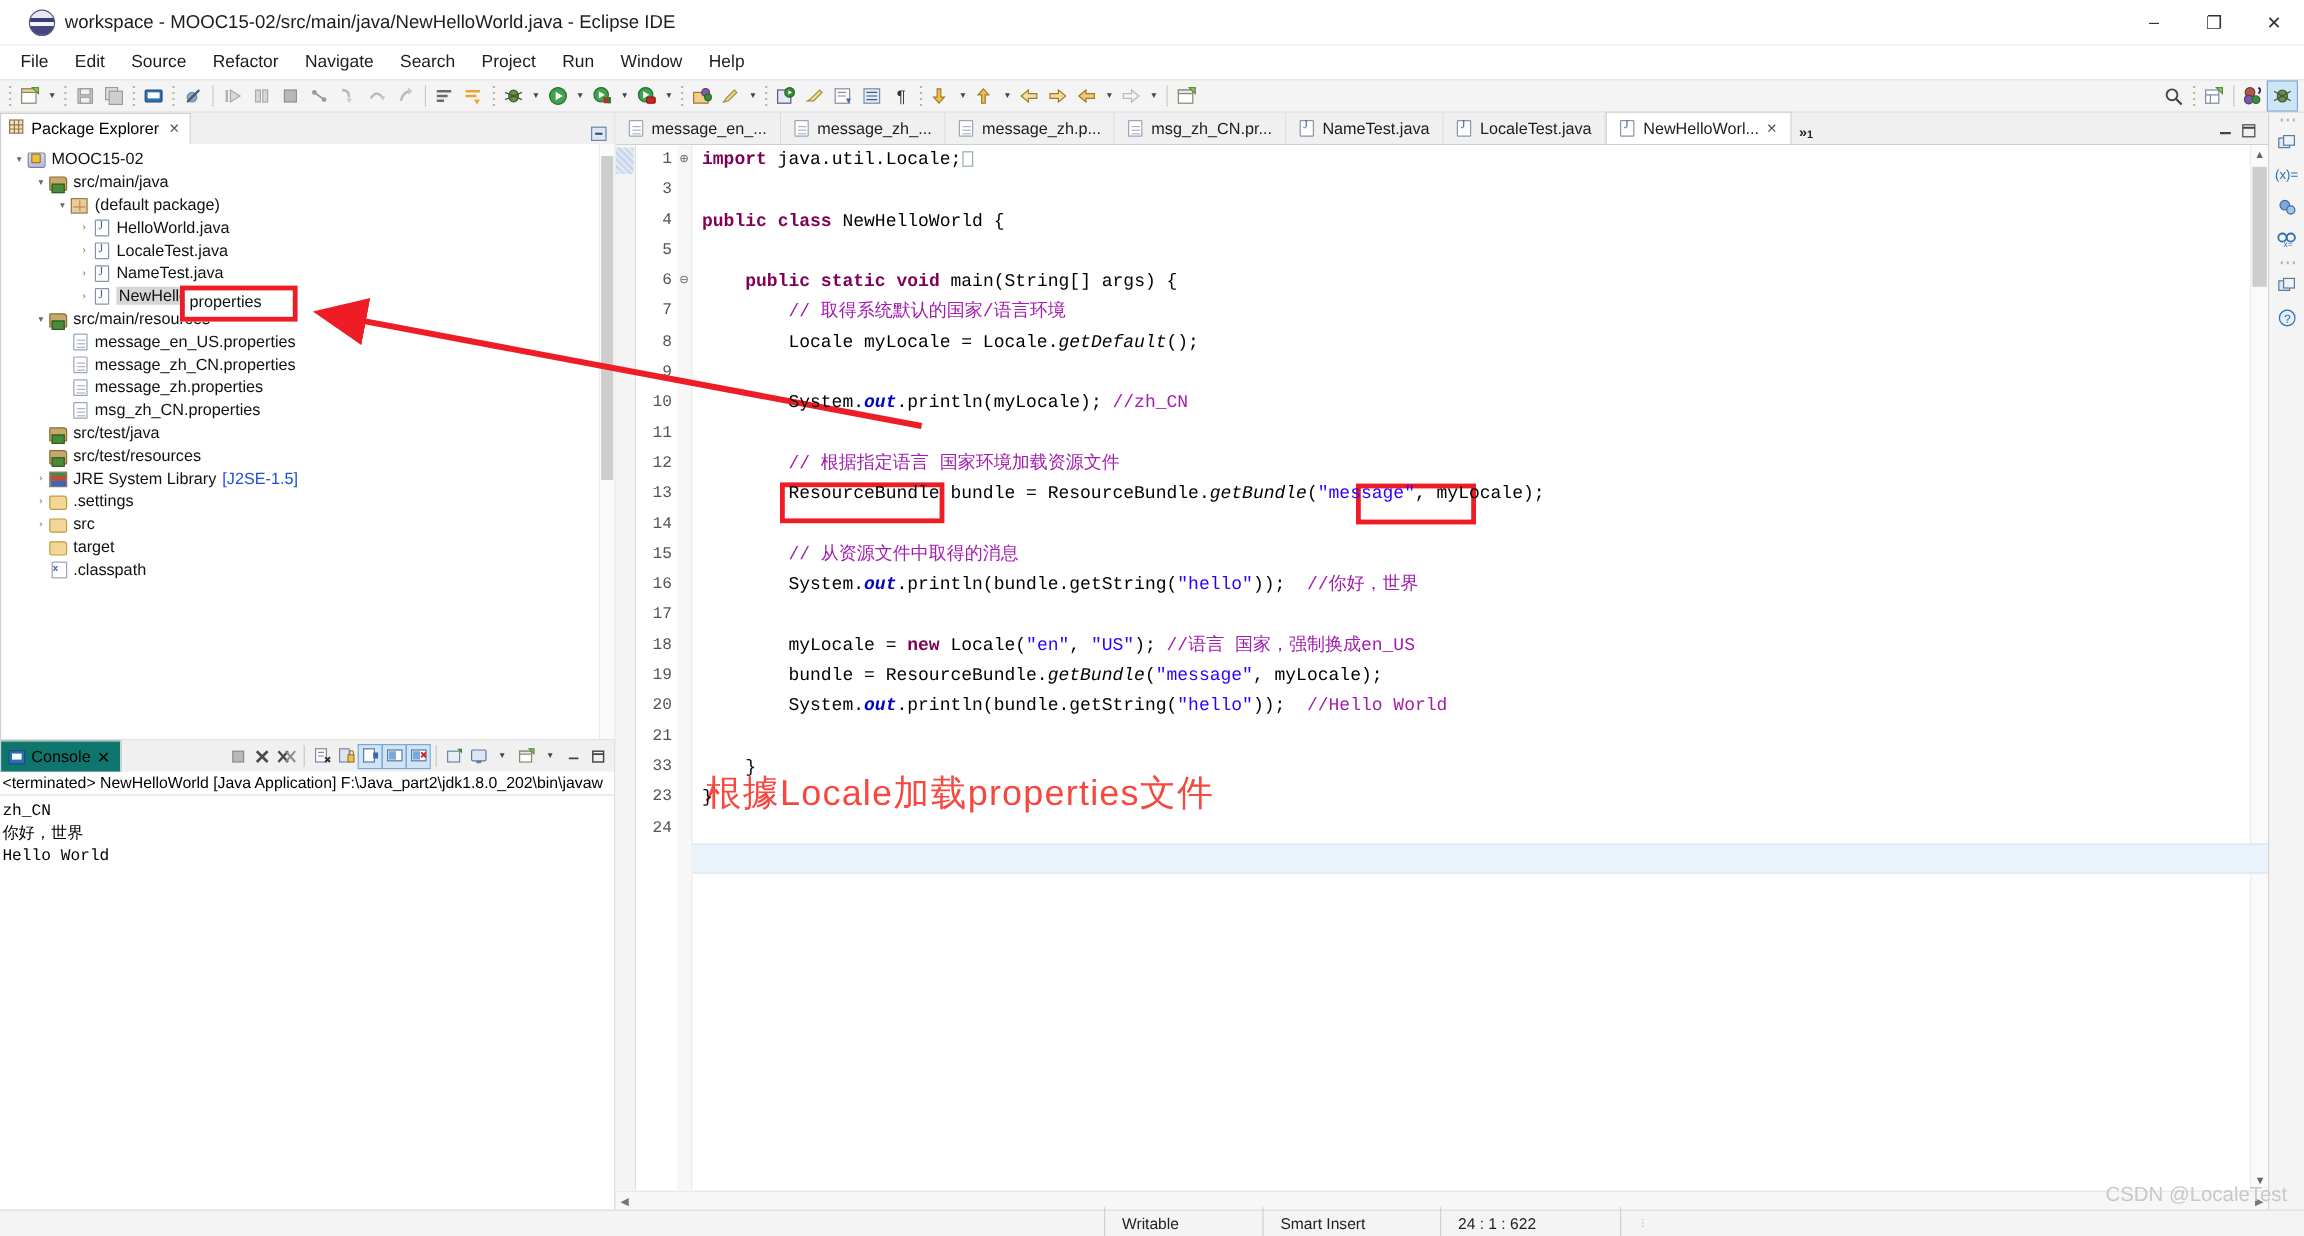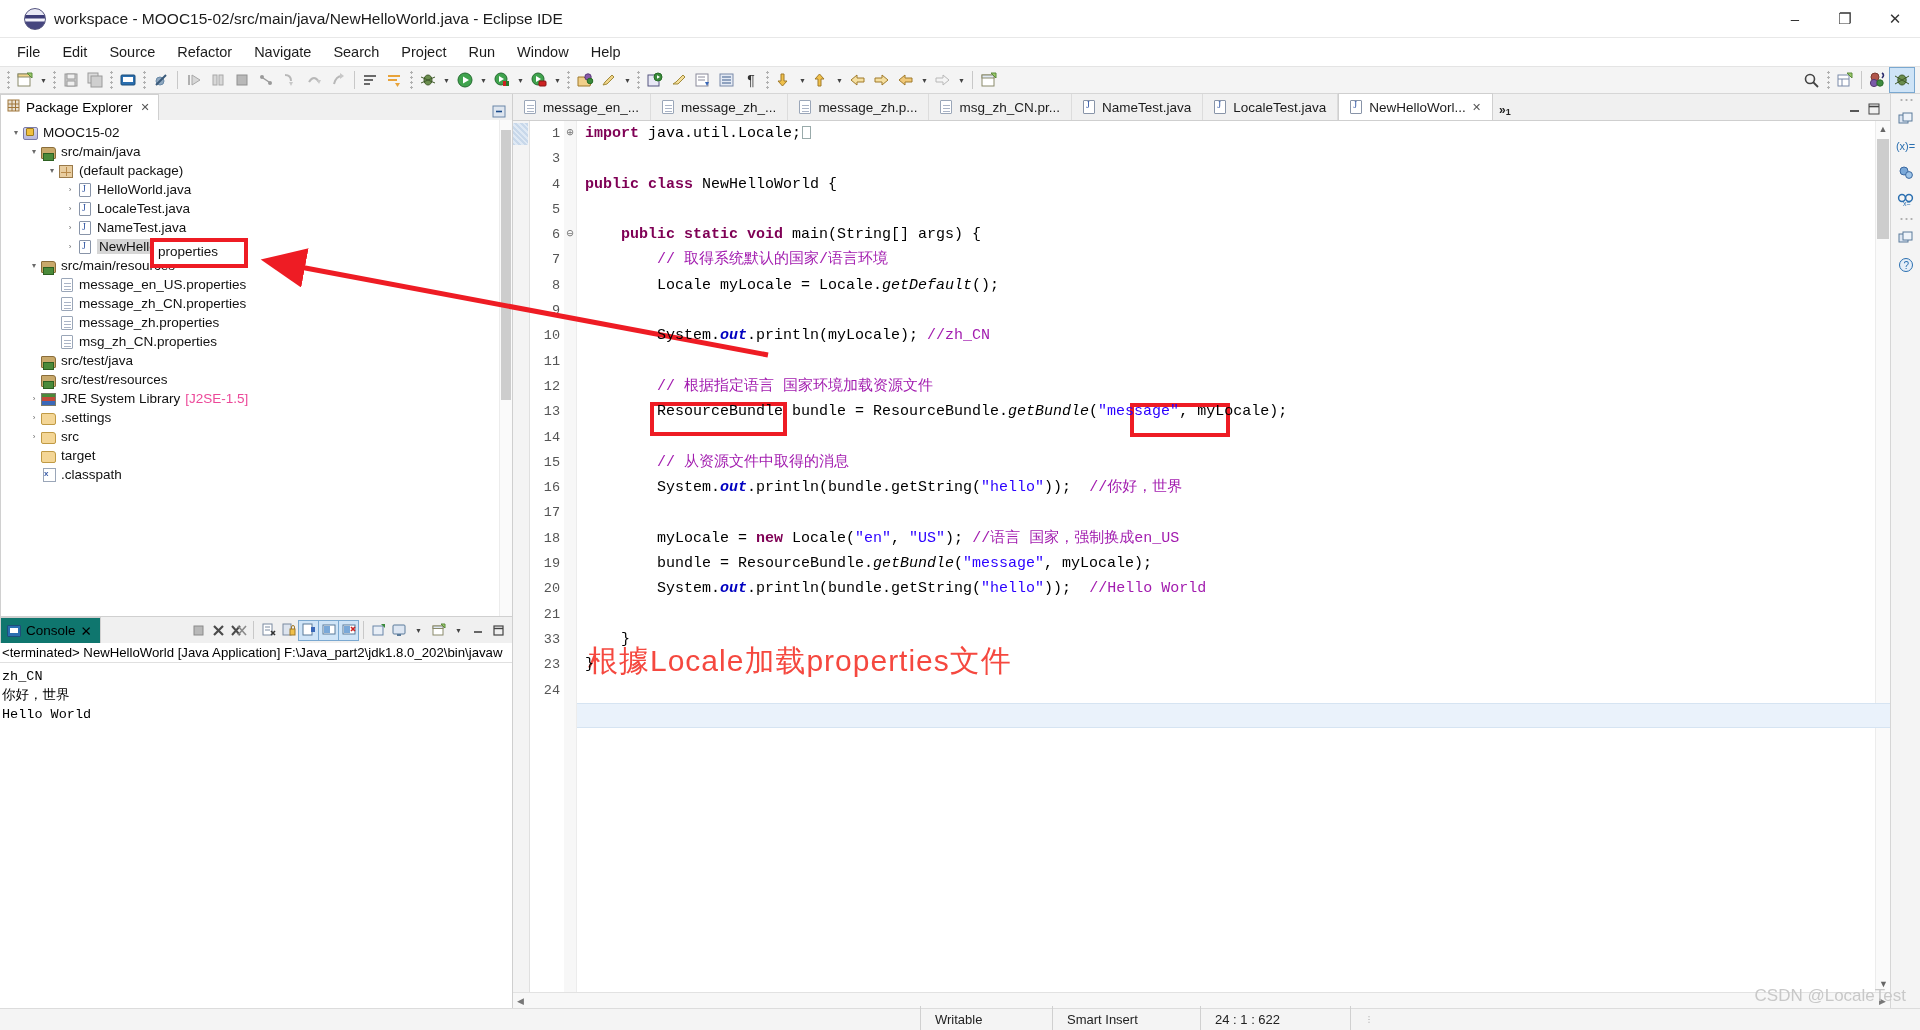--- a/index.html
+++ b/index.html
@@ -63,21 +63,21 @@
   .mini { width:17px;height:17px;display:flex;align-items:center;justify-content:center;font-size:11px;color:#333; }
 
   
   .tree { flex:1; background:#fff; overflow:hidden; position:relative; padding-top:3px;
           border-left:1px solid #d0d0d0; }
   .trow { height:19px; display:flex; align-items:center; font-size:13.5px; white-space:nowrap; }
   .arrow { width:14px; text-align:center; color:#6a6a6a; font-size:8px; flex:none; }
   .ticon { width:17px; height:16px; flex:none; margin-right:3px; position:relative; }
   .tlabel { color:#111; }
   .tlabel.sel { background:#d6d6d6; padding:0 2px; }
-  .tdim { color:#ec4899;text-align:center; }
+  .tdim { color:#1d4ed8;text-align:center; }
 
   
   .ic-proj{background:linear-gradient(#d8d8ef,#b8b8dd);border:1px solid #7a7aa8;border-radius:2px;width:15px;height:13px;margin-top:2px;}
   .ic-proj:after{content:"";position:absolute;left:2px;top:0px;width:6px;height:6px;background:#f0c040;border:1px solid #9a7a20;border-radius:1px;}
   .ic-srcf{width:15px;height:12px;margin-top:3px;background:#c9a96b;border:1px solid #8a6d3a;border-radius:1px 3px 1px 1px;}
   .ic-srcf:after{content:"";position:absolute;left:1px;top:5px;width:9px;height:6px;background:#4a8a3a;border:1px solid #2d6021;}
   .ic-pkg{width:14px;height:13px;margin-top:2px;background:#e8cda0;border:1px solid #9a7a4a;}
   .ic-pkg:after{content:"";position:absolute;left:1px;top:1px;right:1px;bottom:1px;
     background:linear-gradient(#b98a4a,#b98a4a) 0 5px/100% 1px no-repeat,
                linear-gradient(#b98a4a,#b98a4a) 5px 0/1px 100% no-repeat;}

